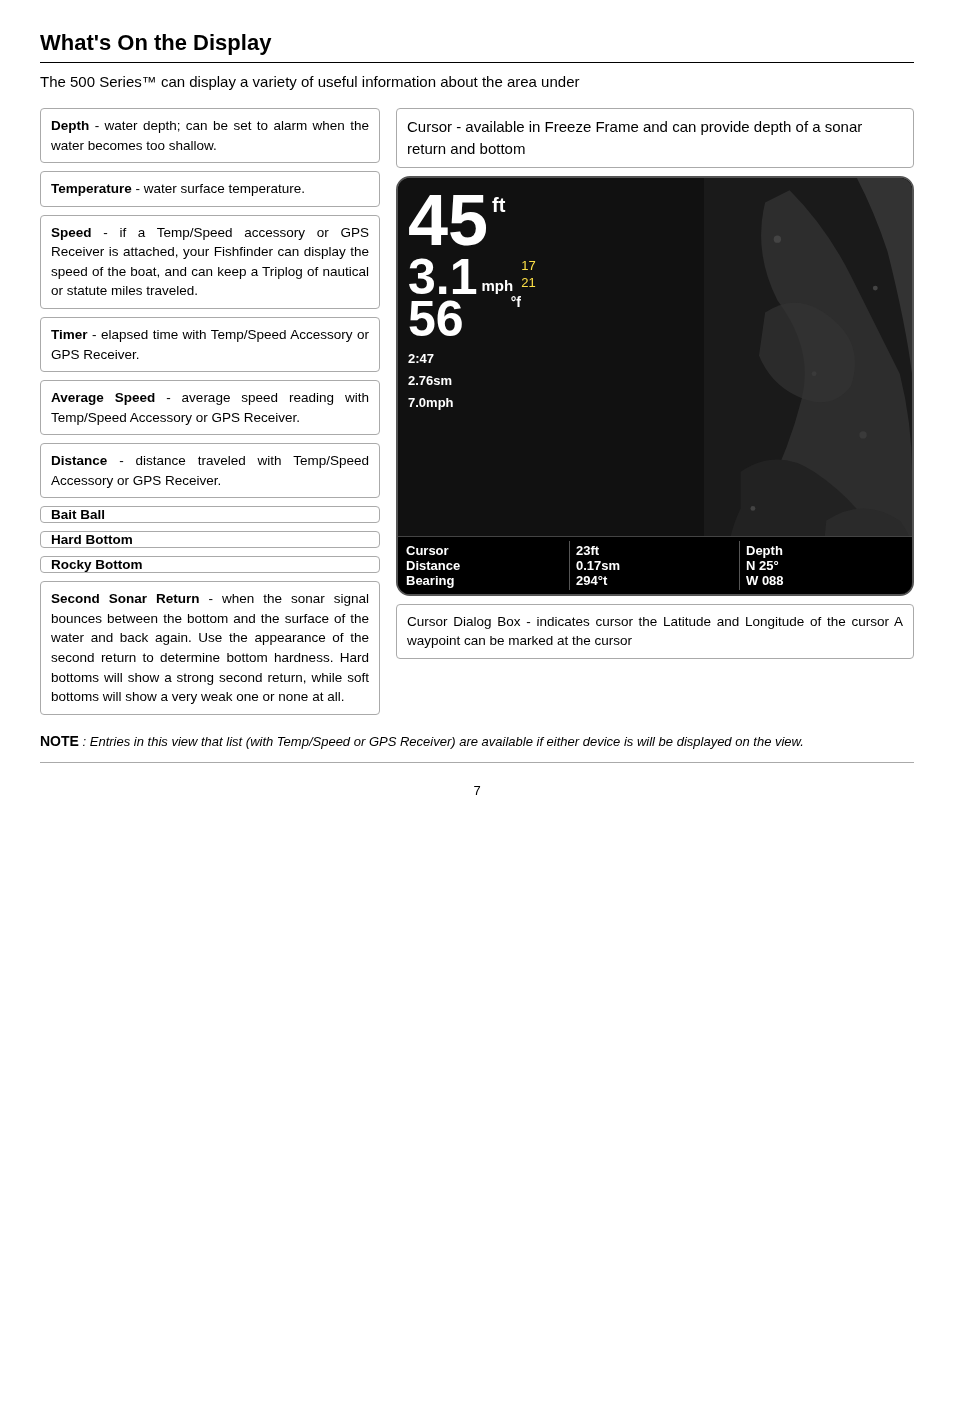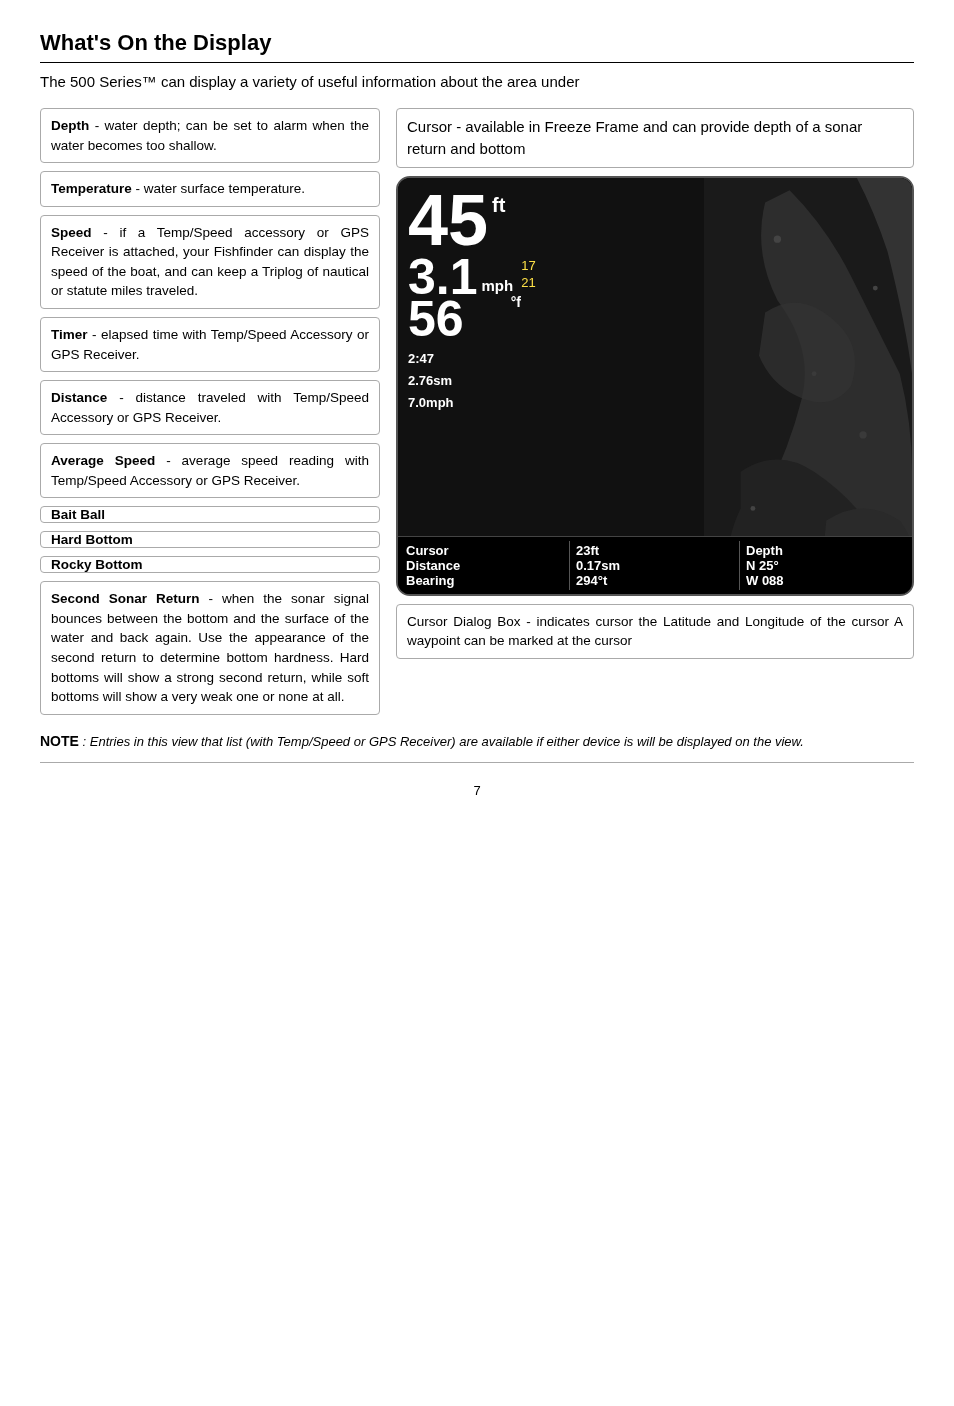--- a/index.html
+++ b/index.html
@@ -154,29 +154,29 @@
       <span>if a Temp/Speed accessory or GPS Receiver is attached, your Fishfinder can display the speed of the boat, and can keep a Triplog of nautical or statute miles traveled.</span>
     </div>
 
     <div class="info-box">
       <span class="label">Timer</span>
       <span> - </span>
       <span>elapsed time with Temp/Speed Accessory or GPS Receiver.</span>
     </div>
 
     <div class="info-box">
+      <span class="label">Average Speed</span>
+      <span> - </span>
+      <span>average speed reading with Temp/Speed Accessory or GPS Receiver.</span>
+    </div>
+
+    <div class="info-box">
       <span class="label">Distance</span>
       <span> - </span>
       <span>distance traveled with Temp/Speed Accessory or GPS Receiver.</span>
-    </div>
-
-    <div class="info-box">
-      <span class="label">Average Speed</span>
-      <span> - </span>
-      <span>average speed reading with Temp/Speed Accessory or GPS Receiver.</span>
     </div>
 
     <div class="info-box-bare">Bait Ball</div>
     <div class="info-box-bare">Hard Bottom</div>
     <div class="info-box-bare">Rocky Bottom</div>
 
     <div class="info-box">
       <span class="label">Second Sonar Return</span>
       <span> - </span>
       <span>when the sonar signal bounces between the bottom and the surface of the water and back again. Use the appearance of the second return to determine bottom hardness. Hard bottoms will show a strong second return, while soft bottoms will show a very weak one or none at all.</span>

